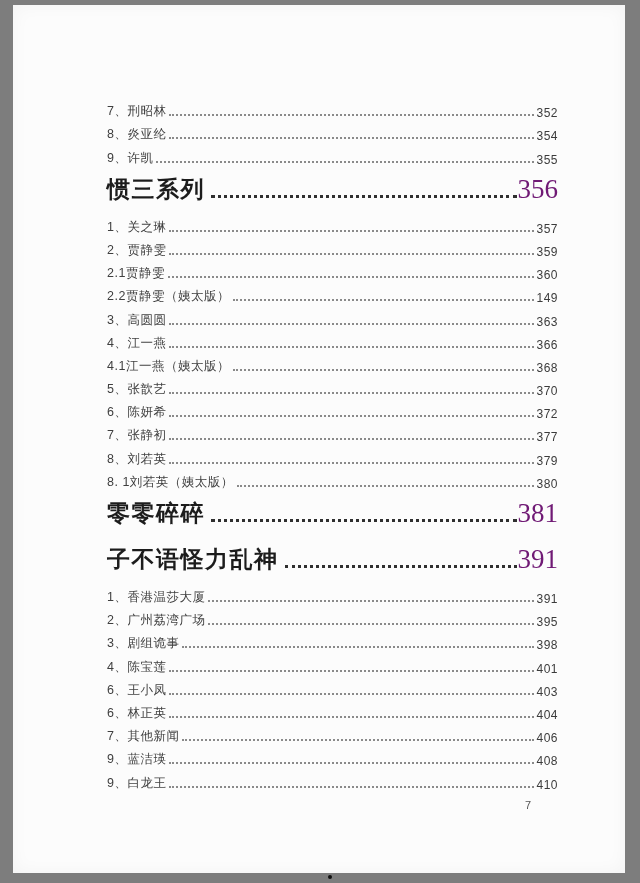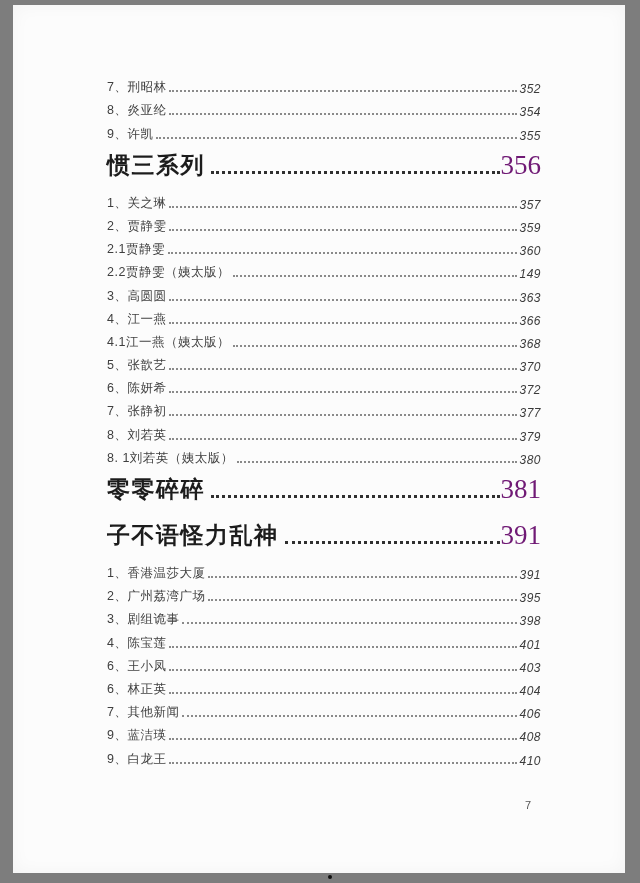--- a/index.html
+++ b/index.html
@@ -17,21 +17,22 @@
   .page {
     position: absolute;
     left: 13px;
     top: 5px;
     width: 612px;
     height: 868px;
     background: #fcfcfc;
     box-shadow: inset 0 0 18px rgba(0,0,0,0.04);
   }
   .content {
-    padding: 68px 84px 0 94px;
+    padding: 68px 67px 0 94px;
+    margin-top: 24px;
   }
   .row {
     display: flex;
     align-items: flex-end;
   }
   .row .label {
     white-space: nowrap;
   }
   .row .leader {
     flex: 1;
@@ -46,21 +47,20 @@
     color: #3f3f3f;
     letter-spacing: 0.5px;
   }
   .row.item .leader {
     border-bottom: 2px dotted #8a8a8a;
     margin: 0 2px 4px 3px;
   }
   .row.item .page-num {
     font-size: 12px;
     color: #3b3b3b;
-    font-style: italic;
   }
   .row.heading {
     height: 38px;
     margin-bottom: 8px;
     font-size: 23px;
     font-weight: bold;
     color: #1c1c1c;
     letter-spacing: 1.5px;
   }
   .row.heading .leader {

